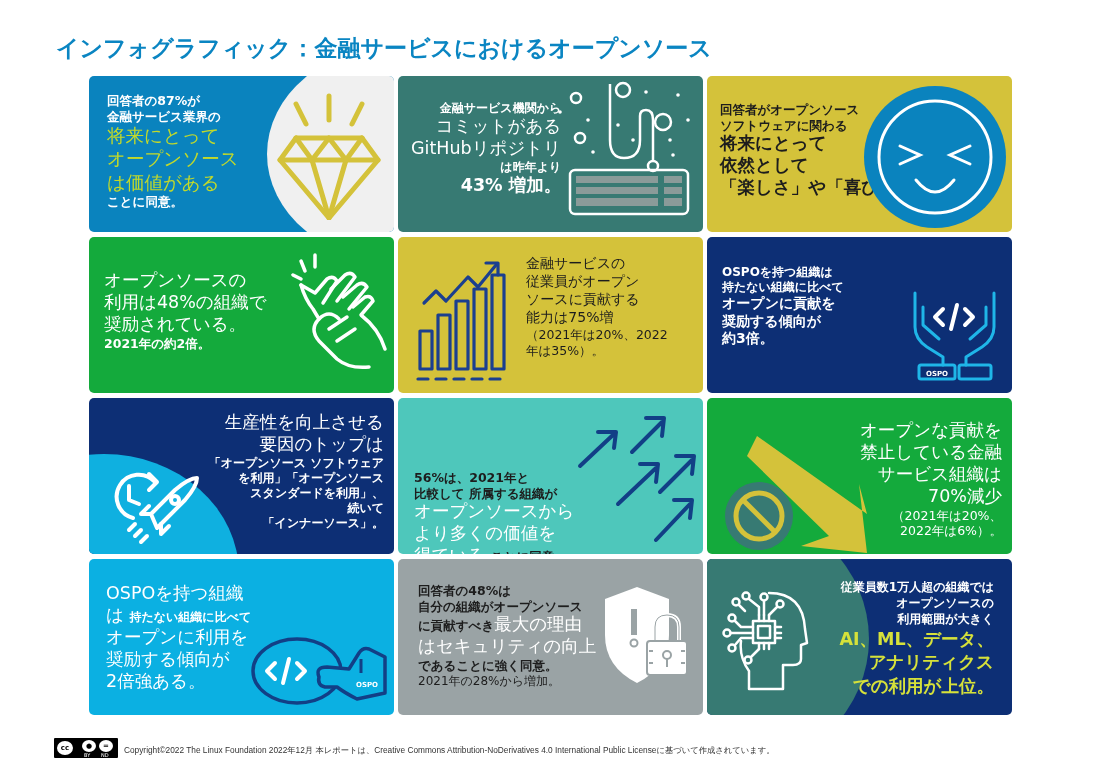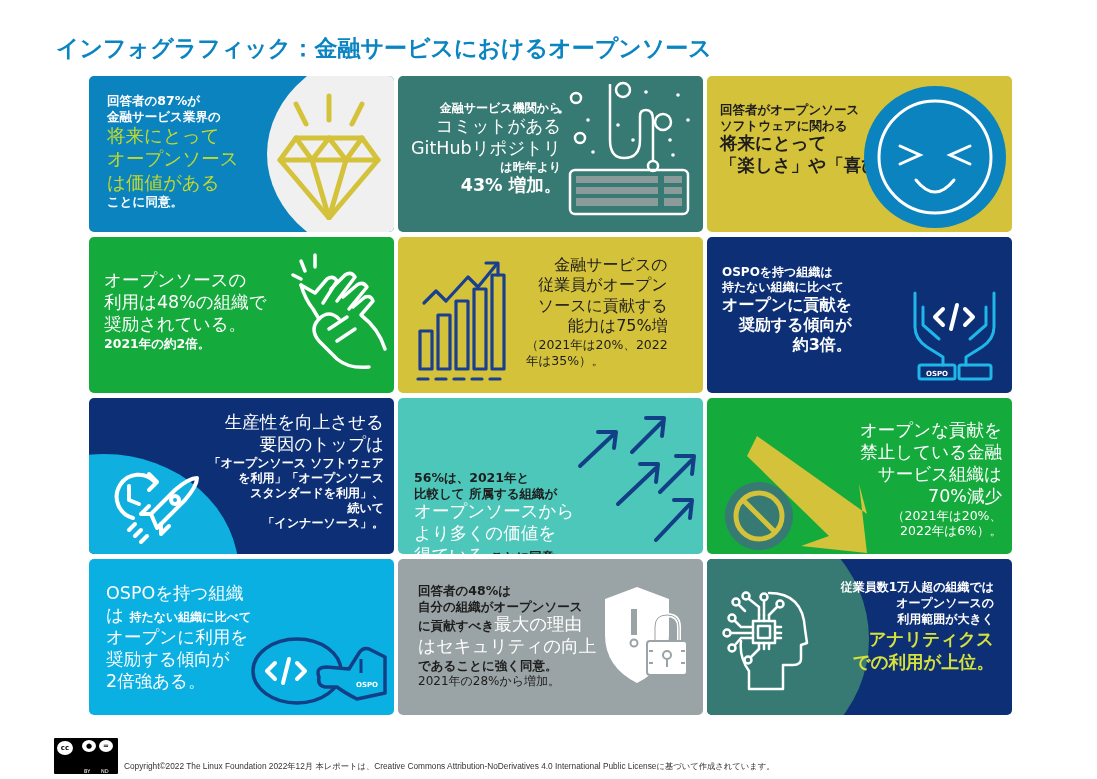--- a/index.html
+++ b/index.html
@@ -22,21 +22,21 @@
   .w { color: #ffffff; }
   .k { color: #1d1d1d; }
   .y { color: #d6e13a; }
   .g { color: #c2d92a; }
 
   
   .t1 { background: #0a83be; }
   .t1 .bg { position: absolute; left: 178px; top: -30px; width: 260px; height: 216px; border-radius: 50%; background: #f0f0f0; }
   .t1 .txt { left: 18px; top: 17px; }
   .s13 { font-size: 12.5px; }
-  .s16 { font-size: 16px; text-align: right; }
+  .s16 { font-size: 14px; }
   .s17 { font-size: 17.5px; }
   .s18 { font-size: 18.5px; }
   .s12 { font-size: 12px; }
   .nb { font-weight: normal; }
 
   .t2 { background: #377a73; text-align: right; }
   .t2 .txt { left: 13px; top: 25px; }
   .t3 { background: #d4c23a; }
   .t3 .txt { left: 13px; top: 26px; }
   .t4 { background: #14aa3c; }
@@ -54,21 +54,21 @@
   .t9 .txt { right: 10px; top: 22px; text-align: right; }
   .t10 { background: #0bb0e2; }
   .t10 .txt { left: 17px; top: 24px; }
   .t11 { background: #9aa3a5; }
   .t11 .txt { left: 20px; top: 24px; }
   .t12 { background: #0d2f75; }
   .t12 .bg { position: absolute; left: -108px; top: -50px; width: 270px; height: 260px; border-radius: 50%; background: #377a73; }
   .t12 .txt { right: 18px; top: 20px; text-align: right; line-height: 1.35; }
 
   .footer { position: absolute; left: 54px; top: 738px; display: flex; align-items: flex-end; gap: 6px; }
-  .cc-badge { width: 64px; height: 36px; background: #000; position: relative; border-radius: 1px; }
+  .cc-badge { width: 64px; height: 20px; background: #000; position: relative; border-radius: 1px; }
   .cc-badge .c { position: absolute; top: 2px; width: 14px; height: 12px; border-radius: 50%; background: #fff; color: #000; font-size: 7px; font-weight: bold; text-align: center; line-height: 12px; font-family: "DejaVu Sans", sans-serif; }
   .cc-badge .lbl { position: absolute; bottom: 0px; font-size: 5px; color: #fff; font-family: "DejaVu Sans", sans-serif; }
   .footer-text { font-size: 8.3px; color: #333; font-family: "Liberation Sans", sans-serif; margin-bottom: 2px; white-space: nowrap; }
 </style>
 </head>
 <body>
 
 <div class="title">インフォグラフィック：金融サービスにおけるオープンソース</div>
 
 <div class="grid">
@@ -135,20 +135,21 @@
           <rect x="106" y="118" width="18" height="8"></rect>
       </g>
     </svg>
   </div>
 
   <div class="tile t3">
     <div class="txt k">
       <div class="s13">回答者がオープンソース</div>
       <div class="s13">ソフトウェアに関わる</div>
       <div class="s17">将来にとって</div>
+      <div class="s17">依然として</div>
       <div class="s17">「楽しさ」や「喜び」。</div>
     </div>
     <svg class="icon" style="left:155px;top:8px" width="146" height="146" viewBox="0 0 146 146">
       <circle cx="73" cy="73" r="71" fill="#0a83be"></circle>
       <g fill="none" stroke="#ffffff" stroke-width="3" stroke-linecap="round">
         <circle cx="73" cy="73" r="56"></circle>
         <polyline points="38,62 58,71 38,80"></polyline>
         <polyline points="108,62 88,71 108,80"></polyline>
         <path d="M54 96 Q73 120 92 96"></path>
       </g>
@@ -372,20 +373,21 @@
         <polyline points="40,64 32,72"></polyline>
           <circle cx="29" cy="75" r="3.5"></circle>
         <polyline points="26,26 20,20"></polyline>
           <circle cx="17" cy="17" r="3.5"></circle>
       </g>
     </svg>
     <div class="txt">
       <div class="s12 w">従業員数1万人超の組織では</div>
       <div class="s12 w">オープンソースの</div>
       <div class="s12 w">利用範囲が大きく</div>
+      <div class="s17 y">AI、ML、データ、</div>
       <div class="s17 y">アナリティクス</div>
       <div class="s17 y">での利用が上位。</div>
     </div>
   </div>
 
 </div>
 
 <div class="footer">
   <div class="cc-badge">
     <div class="c" style="left:3px;top:3px;width:16px;height:14px;line-height:14px;">cc</div>

